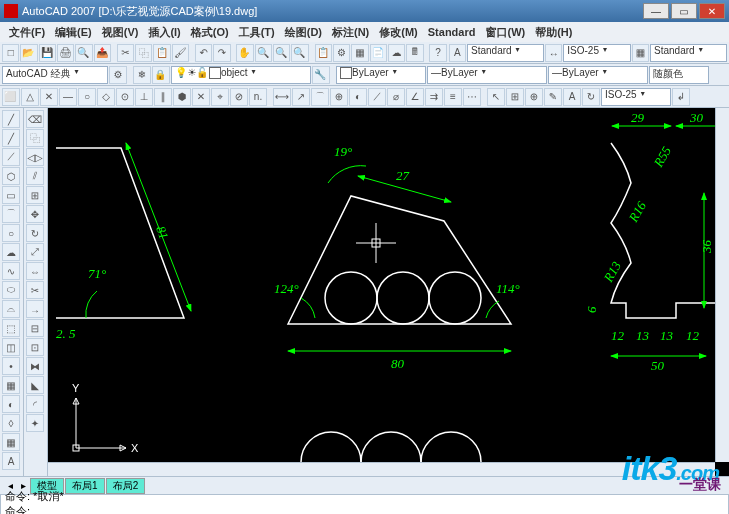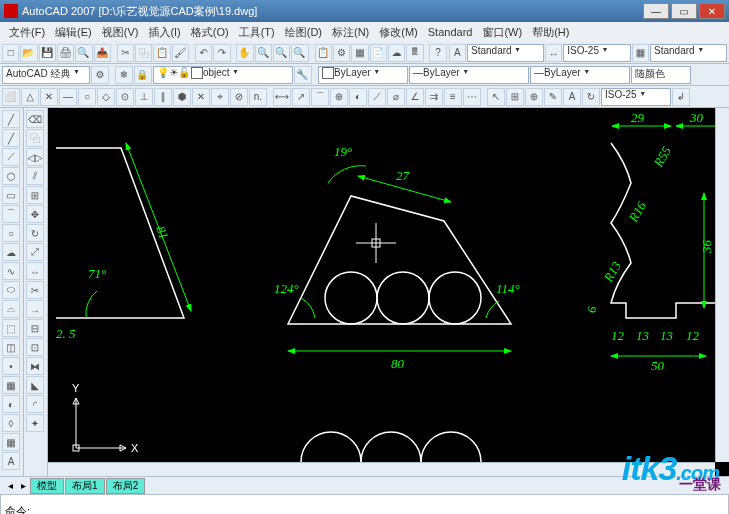--- a/index.html
+++ b/index.html
@@ -6,21 +6,21 @@
   body { width: 729px; height: 514px; background: #e8f0f8; overflow: hidden; font-size: 11px; }
   
   .titlebar { height: 22px; background: linear-gradient(#5a8fc4, #3b6ea3); display: flex; align-items: center; padding: 0 4px; color: #fff; }
   .titlebar .app-icon { width: 14px; height: 14px; background: #c00; margin-right: 4px; }
   .titlebar .title-text { flex: 1; font-size: 11px; }
   .titlebar .win-btns { display: flex; gap: 2px; }
   .titlebar .win-btn { width: 26px; height: 16px; background: #e8e8e8; border: 1px solid #888; font-size: 10px; display: flex; align-items: center; justify-content: center; color: #333; }
   .titlebar .win-btn.close { background: #d04030; color: #fff; }
   
   .menubar { height: 20px; background: #ecf0f5; display: flex; align-items: center; padding: 0 4px; color: #333; font-size: 11px; }
-  .menubar .menu-item { padding: 0 5px; cursor: pointer; }
+  .menubar .menu-item { padding: 0 5px; cursor: pointer; font-weight: bold; }
   
   .toolbar { height: 22px; background: #e6edf5; border-bottom: 1px solid #b0c0d0; display: flex; align-items: center; padding: 0 2px; gap: 1px; }
   .tool-btn { width: 18px; height: 18px; background: #e8f0f8; border: 1px solid #c0d0e0; display: flex; align-items: center; justify-content: center; font-size: 10px; color: #555; }
   .tool-sep { width: 4px; }
   .tool-combo { height: 18px; background: #fff; border: 1px solid #9ab0c8; display: flex; padding: 0 3px; font-size: 10px; color: #333; }
   .tool-combo .combo-arrow { margin-left: 4px; font-size: 8px; }
   .swatch { width: 12px; height: 12px; border: 1px solid #666; display: inline-block; vertical-align: middle; }
   
   .main-area { display: flex; height: 368px; }
   .left-toolbar { width: 24px; background: #e6edf5; border-right: 1px solid #b0c0d0; display: flex; flex-direction: column; padding: 2px; gap: 1px; }
@@ -114,21 +114,21 @@
       <span class="combo-arrow">▾</span>
     </div>
   <div class="tool-btn">▦</div>
   <div class="tool-combo" style="width:80px">
       <span>Standard</span>
       <span class="combo-arrow">▾</span>
     </div>
 </div>
 
 <div class="toolbar">
-  <div class="tool-combo" style="width:88px">
+  <div class="tool-combo" style="width:106px">
       <span>AutoCAD 经典</span>
       <span class="combo-arrow">▾</span>
     </div>
   <div class="tool-btn">⚙</div>
   <div class="tool-sep"></div>
   <div class="tool-btn">❄</div>
   <div class="tool-btn">🔒</div>
   <div class="tool-combo" style="width:140px">💡☀🔓<span class="swatch" style="background:#fff"></span> <span>object</span><span class="combo-arrow">▾</span></div>
   <div class="tool-btn">🔧</div>
   <div class="tool-sep"></div>
@@ -316,17 +316,18 @@
 
 <div class="model-tabs">
   <span style="padding:0 4px">◂</span>
     <span style="padding:0 4px">▸</span>
   <span class="model-tab">模型</span>
   <span class="model-tab">布局1</span>
   <span class="model-tab">布局2</span>
 </div>
 
 <div class="cmdline">
+  <div class="line">命令: *取消*</div>
   <div class="line">命令:</div>
 </div>
 
 <div class="watermark1"><span>itk3</span><span style="font-size:20px">.com</span></div>
 <div class="watermark2">一堂课</div>
 
 </body></html>

